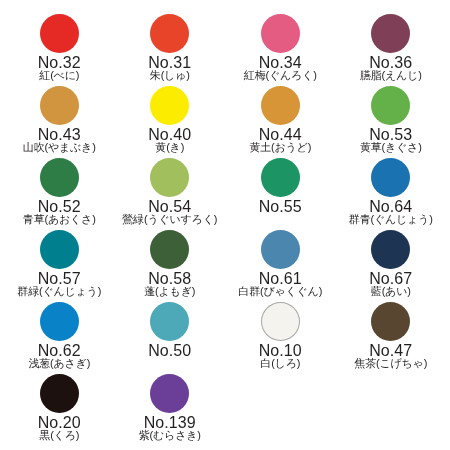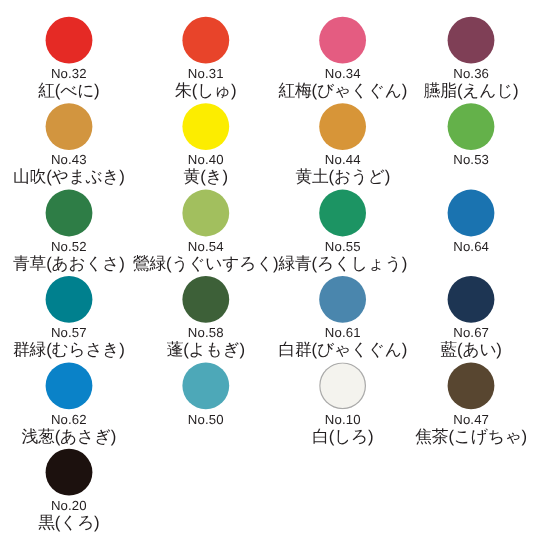--- a/index.html
+++ b/index.html
@@ -34,27 +34,27 @@
     width: 39px;
     height: 39px;
     border-radius: 50%;
     flex: none;
   }
   .swatch-dot.outlined {
     box-shadow: inset 0 0 0 1px #a9a9a9;
   }
   .swatch-code {
     margin-top: 3px;
-    font-size: 11px;
+    font-size: 16px;
     line-height: 13px;
     letter-spacing: 0.1px;
     white-space: nowrap;
   }
   .swatch-name {
-    font-size: 14px;
+    font-size: 11px;
     line-height: 13.5px;
     white-space: nowrap;
     letter-spacing: -0.2px;
   }
 </style>
 </head>
 <body>
 
 <div id="chart">
     <div class="swatch-cell">
@@ -63,21 +63,21 @@
       <div class="swatch-name">紅(べに)</div>
     </div>
     <div class="swatch-cell">
       <div class="swatch-dot" style="background: rgb(232, 68, 42);"></div>
       <div class="swatch-code">No.31</div>
       <div class="swatch-name">朱(しゅ)</div>
     </div>
     <div class="swatch-cell">
       <div class="swatch-dot" style="background: rgb(228, 92, 129);"></div>
       <div class="swatch-code">No.34</div>
-      <div class="swatch-name">紅梅(びゃくぐん)</div>
+      <div class="swatch-name">紅梅(ぐんろく)</div>
     </div>
     <div class="swatch-cell">
       <div class="swatch-dot" style="background: rgb(127, 63, 86);"></div>
       <div class="swatch-code">No.36</div>
       <div class="swatch-name">臙脂(えんじ)</div>
     </div>
     <div class="swatch-cell">
       <div class="swatch-dot" style="background: rgb(210, 149, 63);"></div>
       <div class="swatch-code">No.43</div>
       <div class="swatch-name">山吹(やまぶき)</div>
@@ -88,44 +88,45 @@
       <div class="swatch-name">黄(き)</div>
     </div>
     <div class="swatch-cell">
       <div class="swatch-dot" style="background: rgb(215, 149, 56);"></div>
       <div class="swatch-code">No.44</div>
       <div class="swatch-name">黄土(おうど)</div>
     </div>
     <div class="swatch-cell">
       <div class="swatch-dot" style="background: rgb(100, 177, 74);"></div>
       <div class="swatch-code">No.53</div>
+      <div class="swatch-name">黄草(きぐさ)</div>
     </div>
     <div class="swatch-cell">
       <div class="swatch-dot" style="background: rgb(46, 125, 70);"></div>
       <div class="swatch-code">No.52</div>
       <div class="swatch-name">青草(あおくさ)</div>
     </div>
     <div class="swatch-cell">
       <div class="swatch-dot" style="background: rgb(162, 191, 94);"></div>
       <div class="swatch-code">No.54</div>
       <div class="swatch-name">鶯緑(うぐいすろく)</div>
     </div>
     <div class="swatch-cell">
       <div class="swatch-dot" style="background: rgb(28, 148, 99);"></div>
       <div class="swatch-code">No.55</div>
-      <div class="swatch-name">緑青(ろくしょう)</div>
     </div>
     <div class="swatch-cell">
       <div class="swatch-dot" style="background: rgb(26, 115, 176);"></div>
       <div class="swatch-code">No.64</div>
+      <div class="swatch-name">群青(ぐんじょう)</div>
     </div>
     <div class="swatch-cell">
       <div class="swatch-dot" style="background: rgb(0, 128, 142);"></div>
       <div class="swatch-code">No.57</div>
-      <div class="swatch-name">群緑(むらさき)</div>
+      <div class="swatch-name">群緑(ぐんじょう)</div>
     </div>
     <div class="swatch-cell">
       <div class="swatch-dot" style="background: rgb(61, 96, 56);"></div>
       <div class="swatch-code">No.58</div>
       <div class="swatch-name">蓬(よもぎ)</div>
     </div>
     <div class="swatch-cell">
       <div class="swatch-dot" style="background: rgb(74, 134, 173);"></div>
       <div class="swatch-code">No.61</div>
       <div class="swatch-name">白群(びゃくぐん)</div>
@@ -152,13 +153,18 @@
     <div class="swatch-cell">
       <div class="swatch-dot" style="background: rgb(88, 70, 48);"></div>
       <div class="swatch-code">No.47</div>
       <div class="swatch-name">焦茶(こげちゃ)</div>
     </div>
     <div class="swatch-cell">
       <div class="swatch-dot" style="background: rgb(28, 17, 14);"></div>
       <div class="swatch-code">No.20</div>
       <div class="swatch-name">黒(くろ)</div>
     </div>
+    <div class="swatch-cell">
+      <div class="swatch-dot" style="background: rgb(107, 63, 151);"></div>
+      <div class="swatch-code">No.139</div>
+      <div class="swatch-name">紫(むらさき)</div>
+    </div>
   </div>
 
 </body></html>

